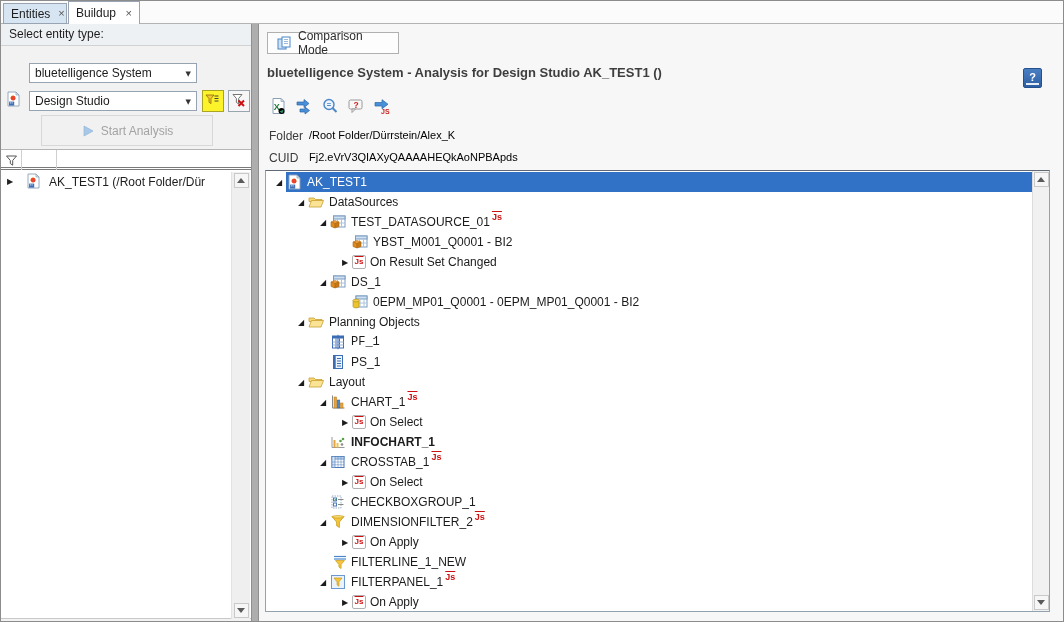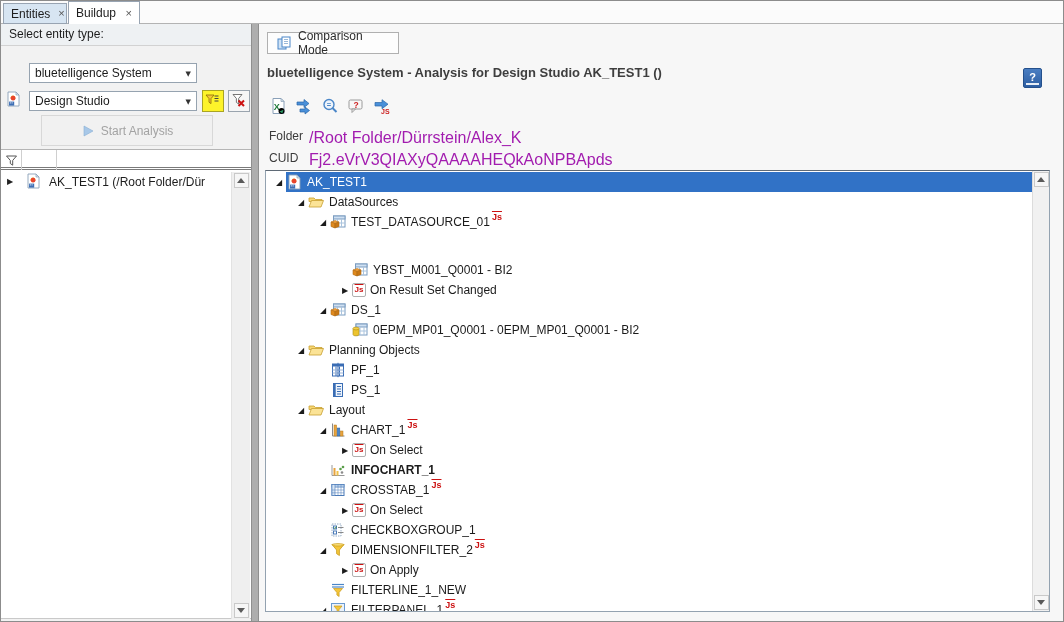--- a/index.html
+++ b/index.html
@@ -67,21 +67,21 @@
                 color:#3e3e3e; }
   .help-btn { position:absolute; left:1022px; top:67px; width:19px; height:20px;
               background:linear-gradient(#4a7ec2,#2d5ea2); border:1px solid #24508c;
               border-radius:2px; color:#fff; font-weight:bold; font-size:11px; text-align:center;
               line-height:16px; }
   .help-btn::after { content:""; position:absolute; left:2px; right:2px; bottom:2px; height:2px;
                      background:#e8eef6; }
   .toolbar { position:absolute; left:266px; top:95px; display:flex; gap:5px; }
   .tb-icon { width:21px; height:20px; display:flex; align-items:center; justify-content:center; }
   .meta-label { position:absolute; font-size:12px; color:#3a3a3a; }
-  .meta-value { position:absolute; font-size:16px; color:#a21caf; }
+  .meta-value { position:absolute; font-size:11px; color:#000000; }
 
   
   .tree { position:absolute; left:264px; top:169px; width:785px; height:442px; background:#fff;
           border:1px solid #93a2b0; border-top-color:#5f6a76; }
   .tree-rows { position:absolute; left:0; top:1px; right:17px; bottom:0; overflow:hidden; }
   .tree-row { display:flex; align-items:center; height:20px; font-size:12px; color:#1b1b1b;
               white-space:nowrap; }
   .tree-row.selected { background-image:linear-gradient(to right, rgba(0,0,0,0) 20px, #3172c6 20px); }
   .tree-row.selected .row-label { color:#fff; }
   .tree-exp { width:14px; text-align:center; font-size:8px; color:#1c1c1c; flex:none;
@@ -282,21 +282,21 @@
               <line x1="7.5" y1="5" x2="7.5" y2="13" stroke="#aac4de"></line>
               <line x1="11.5" y1="5" x2="11.5" y2="13" stroke="#aac4de"></line>
               <line x1="3.5" y1="9" x2="15" y2="9" stroke="#aac4de"></line>
               <path d="M1 8l4-1.5 4 1.5-4 1.5z" fill="#f2a13c" stroke="#b06a10" stroke-width="0.6"></path>
               <path d="M1 8v4.5l4 1.5v-4.5z" fill="#e08a1e" stroke="#b06a10" stroke-width="0.6"></path>
               <path d="M9 8v4.5l-4 1.5v-4.5z" fill="#c87714" stroke="#b06a10" stroke-width="0.6"></path>
             </svg></span>
           <span class="row-label">TEST_DATASOURCE_01</span>
           <span class="js-sup">Js</span>
         </div>
-        <div class="tree-row" style="padding-left: 72px; margin-top: 28px;">
+        <div class="tree-row" style="padding-left: 72px;">
           <span class="tree-exp"></span>
           <span class="tree-icon"><svg width="16" height="16" viewBox="0 0 16 16">
               <rect x="3.5" y="2" width="11.5" height="11" fill="#fff" stroke="#7a9cc0"></rect>
               <rect x="3.5" y="2" width="11.5" height="3" fill="#cfe0f2" stroke="#7a9cc0"></rect>
               <line x1="7.5" y1="5" x2="7.5" y2="13" stroke="#aac4de"></line>
               <line x1="11.5" y1="5" x2="11.5" y2="13" stroke="#aac4de"></line>
               <line x1="3.5" y1="9" x2="15" y2="9" stroke="#aac4de"></line>
               <path d="M1 8l4-1.5 4 1.5-4 1.5z" fill="#f2a13c" stroke="#b06a10" stroke-width="0.6"></path>
               <path d="M1 8v4.5l4 1.5v-4.5z" fill="#e08a1e" stroke="#b06a10" stroke-width="0.6"></path>
               <path d="M9 8v4.5l-4 1.5v-4.5z" fill="#c87714" stroke="#b06a10" stroke-width="0.6"></path>
@@ -336,21 +336,21 @@
           <span class="row-label">0EPM_MP01_Q0001 - 0EPM_MP01_Q0001 - BI2</span>
         </div>
         <div class="tree-row" style="padding-left: 28px;">
           <span class="tree-exp">◢</span>
           <span class="tree-icon"><svg width="16" height="16" viewBox="0 0 16 16">
               <path d="M1 4h5l1.5 1.5H14v2H1z" fill="#f7d774" stroke="#c8a030" stroke-width="0.8"></path>
               <path d="M1 13L3.5 6.5h12L13 13z" fill="#fbe396" stroke="#c8a030" stroke-width="0.8"></path>
             </svg></span>
           <span class="row-label">Planning Objects</span>
         </div>
-        <div class="tree-row" style="padding-left: 50px;">
+        <div class="tree-row" style="padding-left: 50px; font-family: Liberation Mono, monospace;">
           <span class="tree-exp"></span>
           <span class="tree-icon"><svg width="16" height="16" viewBox="0 0 16 16">
               <rect x="2.5" y="2" width="11" height="12" fill="#fff" stroke="#3a6db4"></rect>
               <rect x="2.5" y="2" width="11" height="2.5" fill="#3a6db4"></rect>
               <line x1="6" y1="4.5" x2="6" y2="14" stroke="#3a6db4"></line>
               <line x1="9.5" y1="4.5" x2="9.5" y2="14" stroke="#3a6db4"></line>
               <line x1="2.5" y1="8" x2="13.5" y2="8" stroke="#9ab4d8"></line>
               <line x1="2.5" y1="11" x2="13.5" y2="11" stroke="#9ab4d8"></line>
               <line x1="8" y1="0.8" x2="8" y2="15.2" stroke="#3a6db4"></line>
             </svg></span>
@@ -444,21 +444,21 @@
               <ellipse cx="8" cy="2.8" rx="6" ry="1.2" fill="#fadf7a" stroke="#c89a18" stroke-width="0.7"></ellipse>
             </svg></span>
           <span class="row-label">DIMENSIONFILTER_2</span>
           <span class="js-sup">Js</span>
         </div>
         <div class="tree-row" style="padding-left: 72px;">
           <span class="tree-exp">▶</span>
           <span class="jsbox">Js</span>
           <span class="row-label">On Apply</span>
         </div>
-        <div class="tree-row" style="padding-left: 50px;">
+        <div class="tree-row" style="padding-left: 50px; text-align: right;">
           <span class="tree-exp"></span>
           <span class="tree-icon"><svg width="16" height="16" viewBox="0 0 16 16">
               <line x1="2" y1="2.5" x2="14" y2="2.5" stroke="#4a86c8" stroke-width="1.2"></line>
               <line x1="2" y1="5" x2="14" y2="5" stroke="#4a86c8" stroke-width="1.2"></line>
               <path d="M3.5 6.5h9l-3.4 4v4l-2.2-1.5v-2.5z" fill="#f5c63a" stroke="#c89a18" stroke-width="0.7"></path>
             </svg></span>
           <span class="row-label">FILTERLINE_1_NEW</span>
         </div>
         <div class="tree-row" style="padding-left: 50px;">
           <span class="tree-exp">◢</span>

